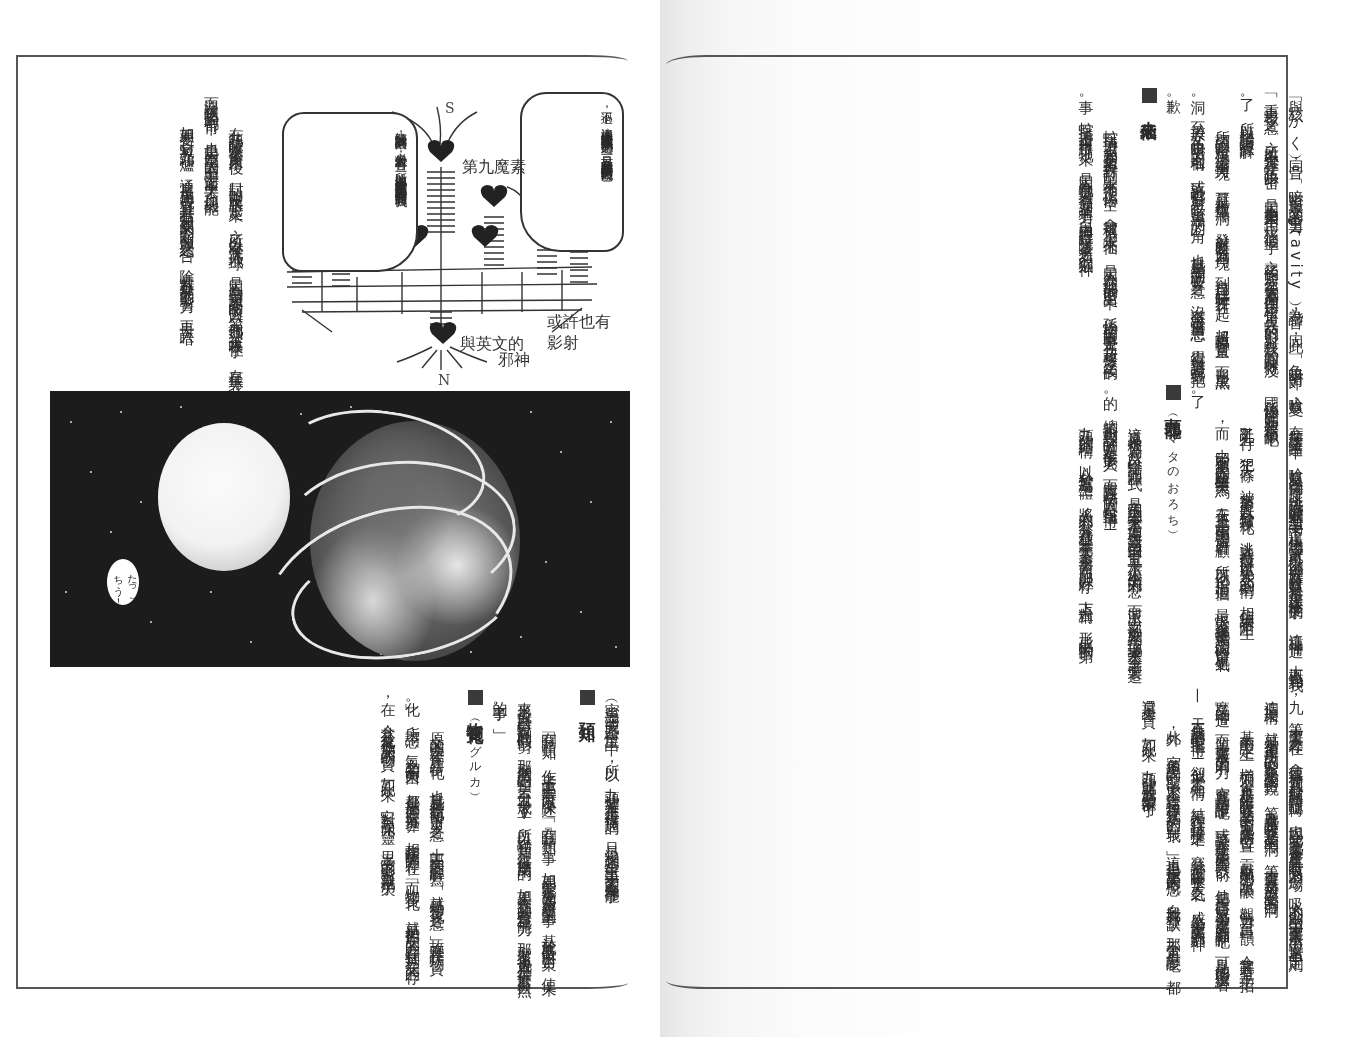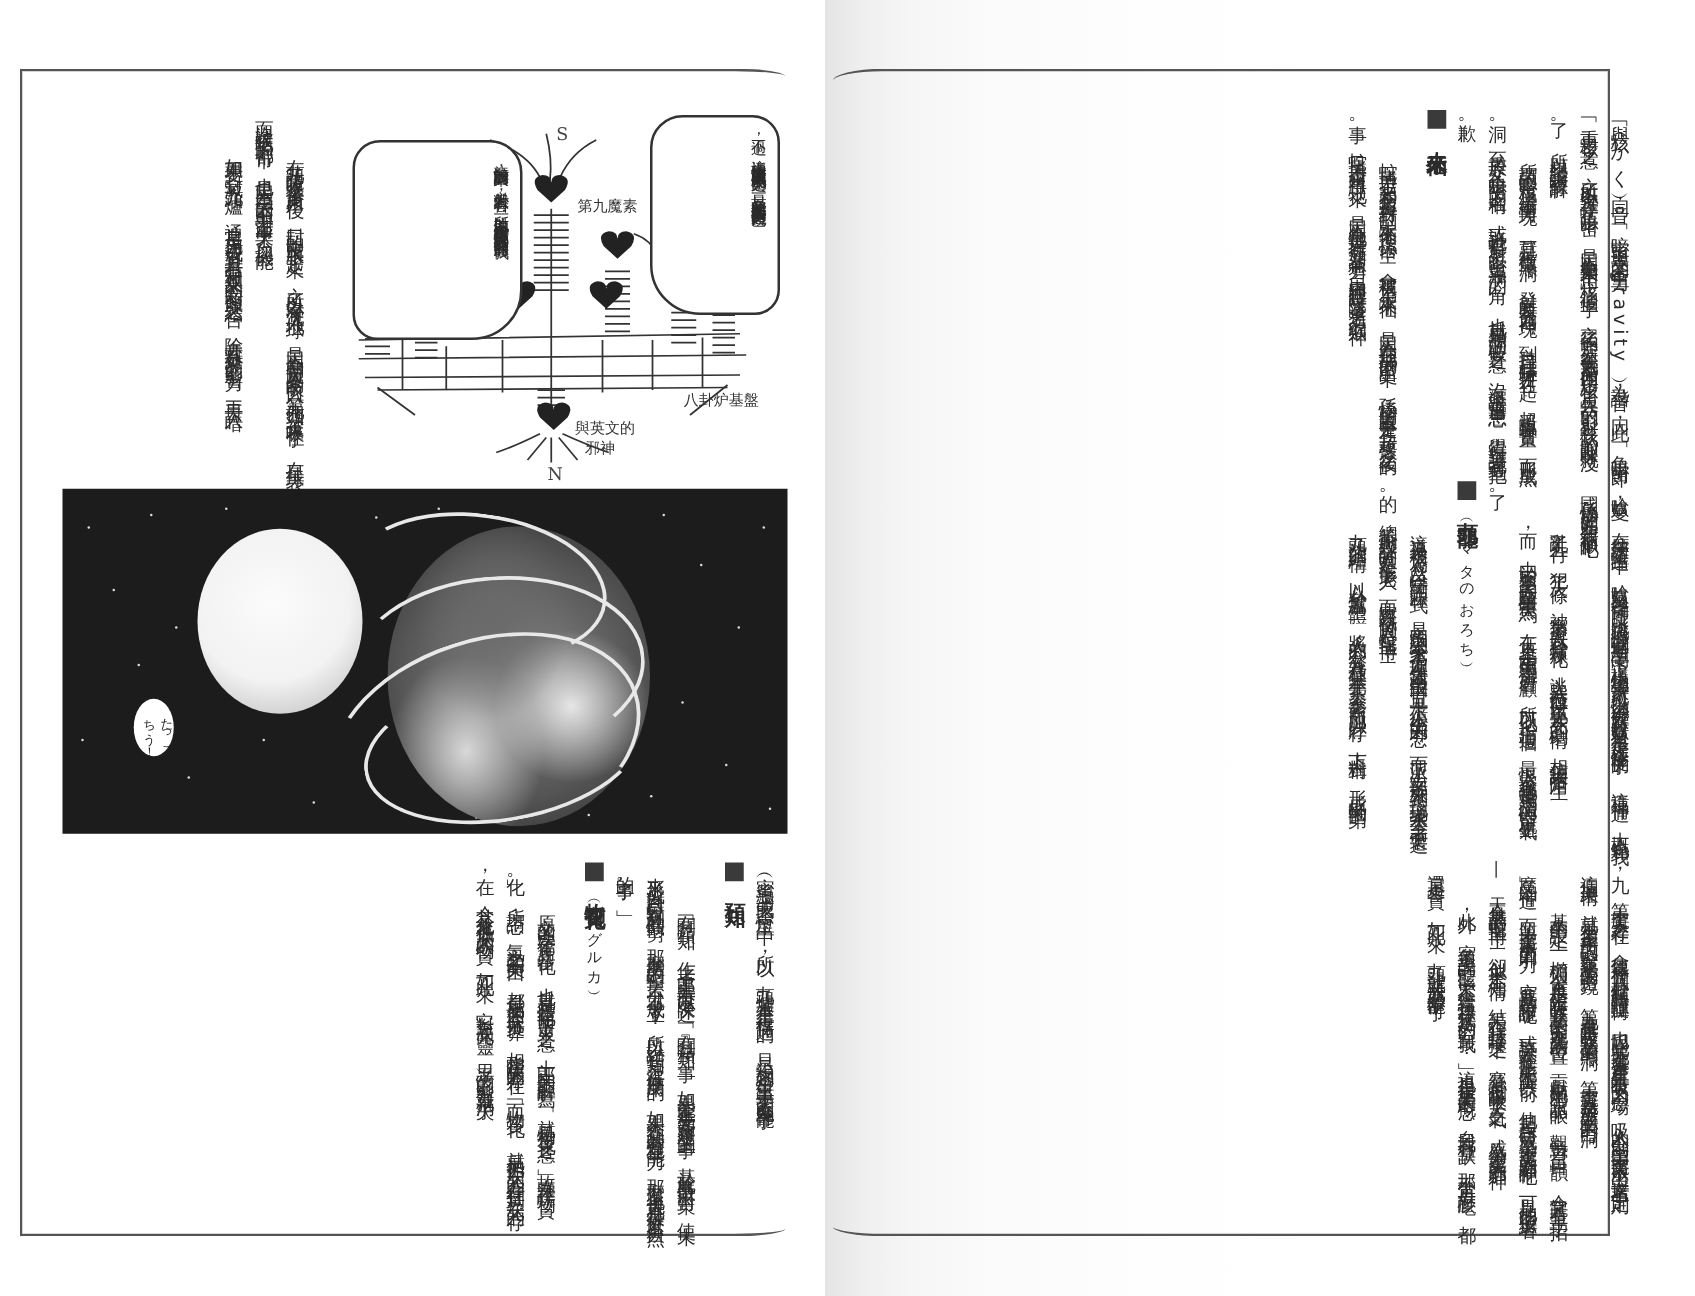--- a/index.html
+++ b/index.html
@@ -37,21 +37,21 @@
   .col-gap { margin-left:14px; }
 
   
   .diagram { position:absolute; left:262px; top:72px; width:360px; height:300px; }
   .bubble {
     position:absolute; border:2px solid #333; background:#fff;
     writing-mode:vertical-rl; font-size:12.5px; line-height:17px; letter-spacing:1px; padding:8px 6px;
   }
   .bubble-left { left:20px; top:40px; width:120px; height:140px; border-radius:22px 26px 40px 20px; }
   .bubble-right { left:258px; top:20px; width:88px; height:140px; border-radius:26px 22px 20px 40px; }
-  .dlabel { position:absolute; font-size:12px; color:#333; font-family:Liberation Mono, monospace; }
+  .dlabel { position:absolute; font-size:16px; color:#333; font-family:Liberation Mono, monospace; }
   .compass { position:absolute; font-size:14px; color:#444; font-family:"DejaVu Serif", serif; }
 
   
   .scene {
     position:absolute; left:50px; top:391px; width:580px; height:276px;
     background:#1c1c1c; overflow:hidden;
   }
   .star { position:absolute; width:2px; height:2px; background:#ddd; border-radius:50%; }
   .moon {
     position:absolute; left:108px; top:32px; width:132px; height:148px; border-radius:50%;
@@ -128,22 +128,22 @@
         <path d="M306 162 q-6 -10 4 -12 q7 0 7 6 q0 -6 7 -6 q10 2 4 12 l-11 10 z"></path>
         <path d="M170 262 q-6 -10 4 -12 q7 0 7 6 q0 -6 7 -6 q10 2 4 12 l-11 10 z"></path>
       </g>
     </svg>
     <div class="bubble bubble-left">龍骸設計的東西，必然對人有害，所以他一定不會給這法程式足夠的「身爲一條龍的自我」。</div>
     <div class="bubble bubble-right">不過，這樣由十個魔素構成的九頭龍之術，只是一面能將惡業聚集的透鏡而已。</div>
     <div class="compass" style="left:183px; top:28px;">S</div>
     <div class="compass" style="left:176px; top:300px;">N</div>
     <div class="dlabel" style="left:200px; top:85px;">第九魔素</div>
     <div class="dlabel" style="left:198px; top:262px;">與英文的</div>
-    <div class="dlabel" style="left:206px; top:278px;">邪神</div>
-    <div class="dlabel" style="left:285px; top:240px;">八卦炉基盤</div>
+    <div class="dlabel" style="left:236px; top:278px;">邪神</div>
+    <div class="dlabel" style="left:285px; top:240px;">或許也有影射</div>
   </div>
 
   <div class="scene">
     <div class="star" style="left:20px;top:30px"></div>
       <div class="star" style="left:40px;top:80px"></div>
     <div class="star" style="left:70px;top:20px"></div>
       <div class="star" style="left:90px;top:110px"></div>
     <div class="star" style="left:60px;top:140px"></div>
       <div class="star" style="left:15px;top:200px"></div>
     <div class="star" style="left:100px;top:230px"></div>

